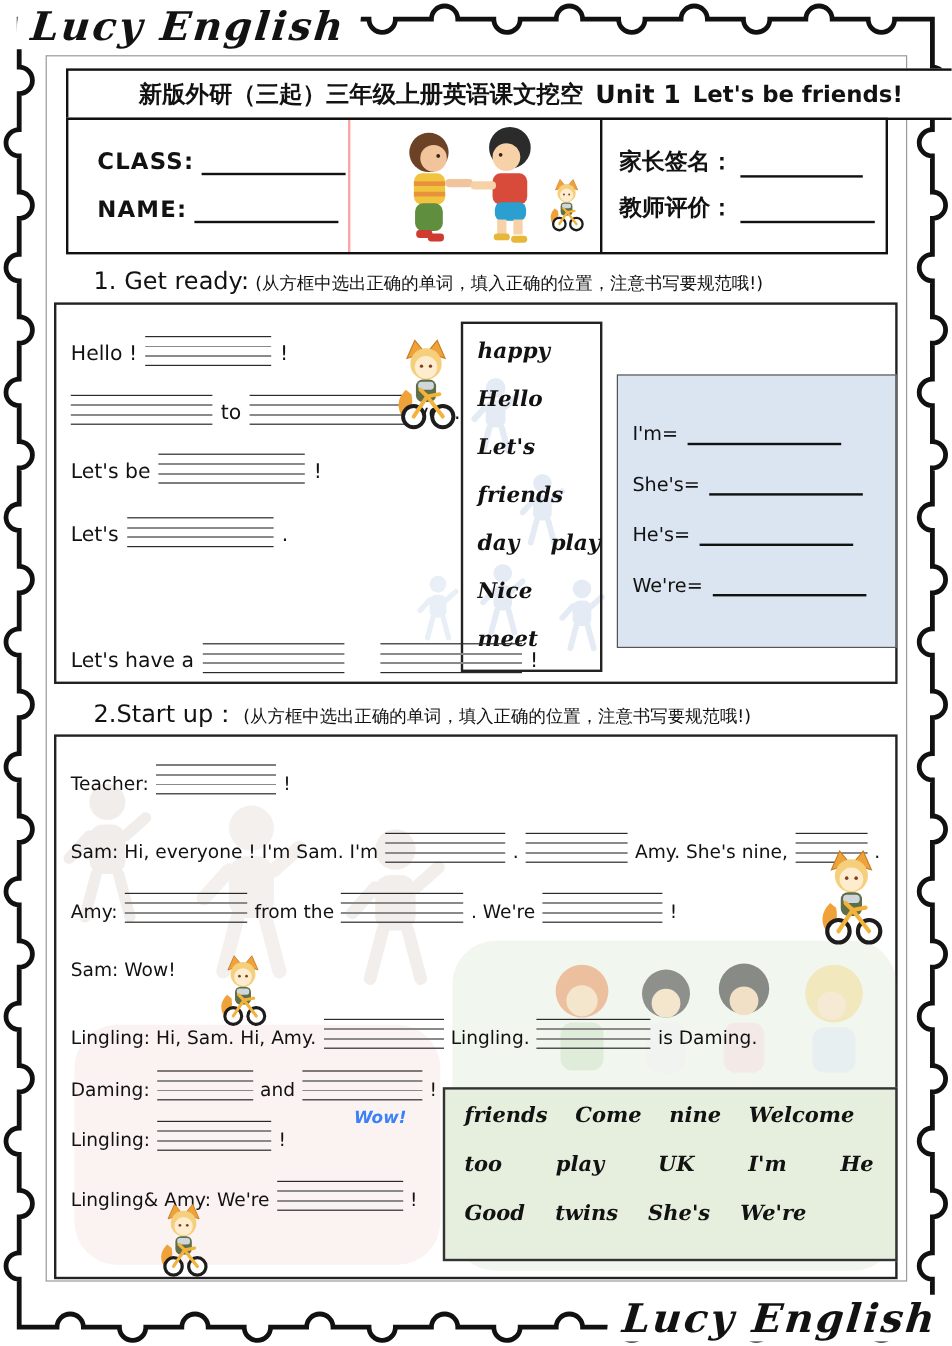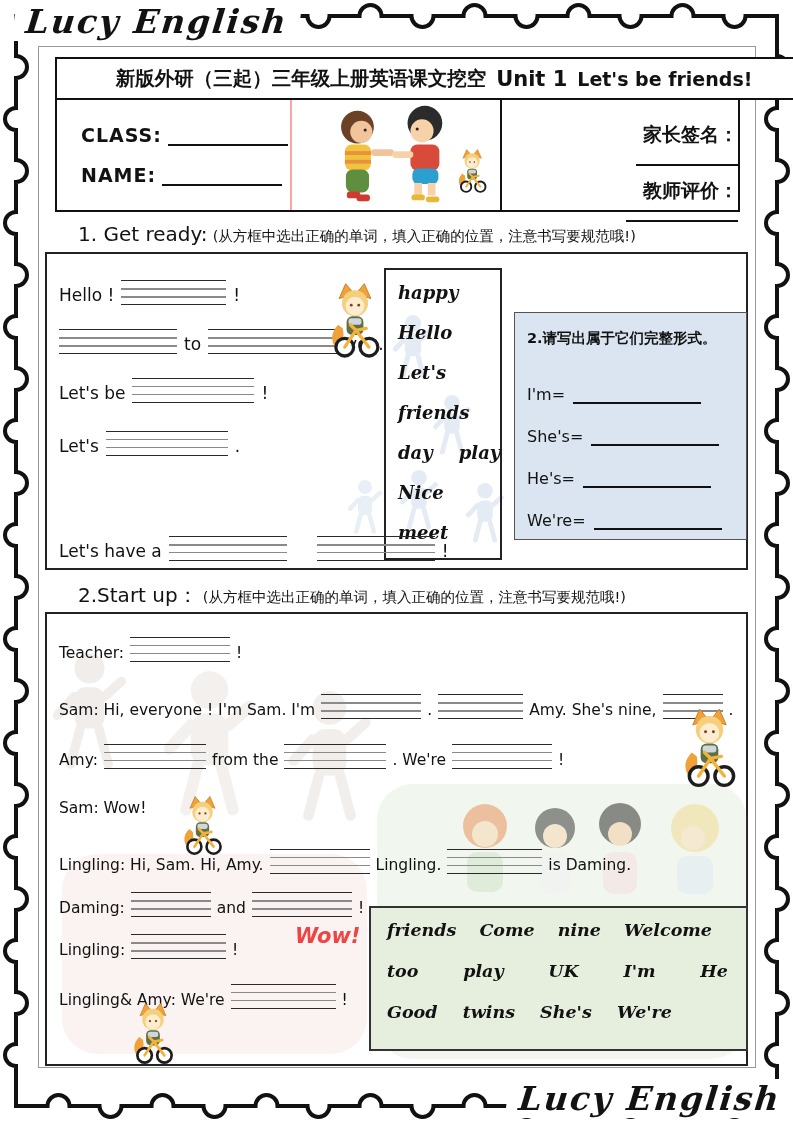--- a/index.html
+++ b/index.html
@@ -12,21 +12,21 @@
   .content-border{position:absolute;left:38px;top:46px;width:718px;height:1022px;border:1px solid #999;z-index:1;}
   .titlebox{position:absolute;left:55px;top:57px;width:758px;height:43px;border:2px solid #111;display:flex;align-items:center;justify-content:center;gap:10px;font-weight:bold;background:#fff;z-index:2;white-space:nowrap;}
   .t-cn{font-size:19.5px;}
   .t-unit{font-size:21px;}
   .t-en{font-size:19px;}
   .headrow{position:absolute;left:55px;top:98px;width:685px;height:114px;border:2px solid #111;display:flex;background:#fff;z-index:2;}
   .hc1{width:235px;border-right:2px solid #fca5a5;padding:24px 0 0 24px;}
   .hc2{width:210px;border-right:2px solid #111;display:flex;align-items:center;justify-content:center;}
   .hc3{flex:1;padding:22px 0 0 14px;}
   .frow{display:flex;align-items:flex-end;gap:6px;margin-bottom:18px;font-size:19px;font-weight:bold;letter-spacing:1px;white-space:nowrap;}
-  .hc3 .frow{letter-spacing:0;margin-bottom:12px;flex-direction:column;}
+  .hc3 .frow{letter-spacing:0;margin-bottom:12px;}
   .uline{display:inline-block;border-bottom:2px solid #111;height:12px;}
   .sechead{position:absolute;left:48px;font-weight:normal;z-index:2;white-space:nowrap;margin-left:30px;}
   .sechead .big{font-size:20px;}
   .sechead .note{font-size:14.5px;}
   #sec1head{top:222px;}
   #sec2head{top:582px;}
   .wsbox{position:absolute;left:45px;width:703px;border:2px solid #222;background:#fff;z-index:2;}
   #sec1{top:252px;height:318px;}
   #sec2{top:612px;height:454px;}
   .line{position:absolute;left:12px;display:flex;align-items:flex-end;gap:7px;font-size:17px;white-space:nowrap;z-index:5;}
@@ -41,21 +41,21 @@
   .bbrow{display:flex;align-items:flex-end;gap:8px;height:42px;font-size:16px;}
   .bbrow .uline{width:128px;}
   .greenbox{position:absolute;left:322px;top:292px;width:379px;height:145px;border:2.5px solid #333;padding:12px 14px 0 16px;z-index:4;}
   .grow{display:flex;height:41px;font-family:"DejaVu Serif","Liberation Serif",serif;font-style:italic;font-weight:bold;font-size:17.5px;justify-content:space-between;}
   .grow.g1{padding-right:20px;}
   .grow.g2{padding-right:4px;}
   .grow.g3{padding-right:60px;}
   .fox{position:absolute;z-index:6;}
   .faint{position:absolute;z-index:1;}
   .blob{position:absolute;border-radius:36px;z-index:0;}
-  .wow{position:absolute;left:248px;top:310px;font-size:21px;font-weight:bold;font-style:italic;color:#ef4444;z-index:1;}
+  .wow{position:absolute;left:248px;top:310px;font-size:14px;font-weight:bold;font-style:italic;color:#3b82f6;z-index:1;}
 </style>
 </head>
 <body>
 
 <svg width="0" height="0" style="position:absolute" aria-hidden="true">
   <symbol id="foxgirl" viewBox="0 0 60 84">
     <path d="M13 18 L20 2 L29 13 Z" fill="#f0a23a" stroke="#c77b22" stroke-width="1"></path>
     <path d="M47 18 L40 2 L31 13 Z" fill="#f0a23a" stroke="#c77b22" stroke-width="1"></path>
     <circle cx="30" cy="23" r="14" fill="#f6cf7d"></circle>
     <circle cx="30" cy="26" r="10" fill="#fdeccd"></circle>
@@ -202,21 +202,20 @@
       <div class="wbw">friends</div>
       <div class="wbrow">
         <span class="wbw">day</span>
         <span class="wbw">play</span>
       </div>
       <div class="wbw">Nice</div>
       <div class="wbw">meet</div>
     </div>
 
     <div class="bluebox" style="background-color: rgb(219, 229, 241);">
-      <div class="bbtitle">2.请写出属于它们完整形式。</div>
       <div class="bbrow">
           <span>I'm=</span>
           <span class="uline"></span>
         </div>
       <div class="bbrow">
           <span>She's=</span>
           <span class="uline"></span>
         </div>
       <div class="bbrow">
           <span>He's=</span>

